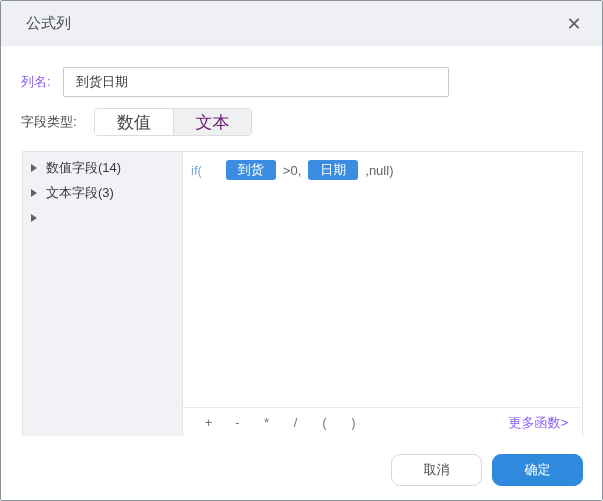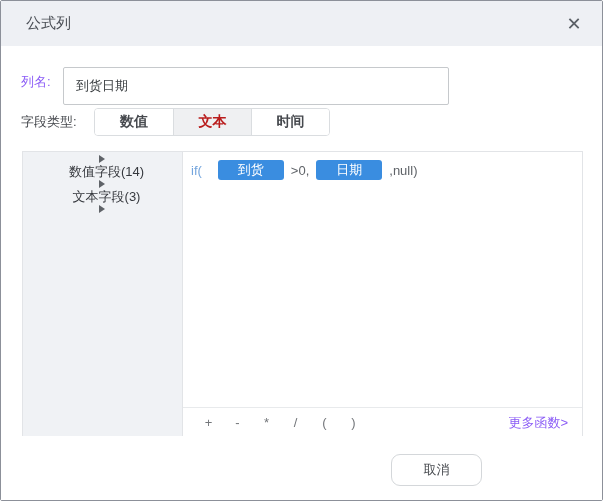--- a/index.html
+++ b/index.html
@@ -48,21 +48,21 @@
     position: absolute;
     left: 20px; top: 66px;
     height: 30px;
     line-height: 30px;
     font-size: 13px;
     color: #8b5cf6;
   }
   .name-input {
     position: absolute;
     left: 62px; top: 66px;
-    width: 386px; height: 38px;
+    width: 386px; height: 30px;
     border: 1px solid #c6c9cc;
     border-radius: 2px;
     background: #fff;
     font-size: 13px;
     color: #3c4043;
     padding: 0 12px;
     outline: none;
     font-family: "Liberation Sans", "DejaVu Sans", sans-serif;
   }
   
@@ -83,30 +83,29 @@
     border-radius: 4px;
     overflow: hidden;
     background: #fff;
   }
   .type-tab {
     width: 78px;
     height: 100%;
     display: flex;
     align-items: center;
     justify-content: center;
-    font-size: 14px;
+    font-size: 17px;
     color: #46494e;
     background: #fff;
     cursor: pointer;
-    font-weight: bold;
   }
   .type-tab + .type-tab { border-left: 1px solid #dadde0; }
   .type-tab.selected {
     background: #eff0f2;
-    color: #b91c1c;
+    color: #701a75;
   }
   
   .content-box {
     position: absolute;
     left: 21px; top: 150px;
     width: 561px; height: 287px;
     border: 1px solid #e2e4e7;
     background: #fff;
   }
   .field-tree {
@@ -118,21 +117,20 @@
     padding-top: 3px;
   }
   .tree-item {
     height: 25px;
     display: flex;
     align-items: center;
     padding-left: 8px;
     font-size: 13px;
     color: #36393e;
     cursor: pointer;
-    flex-direction: column;
   }
   .tree-arrow {
     width: 0; height: 0;
     border-top: 4px solid transparent;
     border-bottom: 4px solid transparent;
     border-left: 6px solid #5f6368;
     margin-right: 9px;
     flex: 0 0 auto;
   }
   
@@ -142,26 +140,26 @@
     background: #fff;
     padding: 8px 8px;
   }
   .formula-line {
     display: flex;
     align-items: center;
     flex-wrap: wrap;
     font-size: 13px;
     color: #5f6368;
   }
-  .tok-keyword { color: #74a5dd; margin-right: 12px; }
+  .tok-keyword { color: #74a5dd; margin-right: 20px; }
   .tok-field {
     background: #3a8de0;
     color: #fff;
     border-radius: 3px;
-    padding: 3px 20px;
+    padding: 3px 12px;
     font-size: 13px;
     line-height: 14px;
     margin: 0 4px;
     cursor: pointer;
   }
   .tok-text { margin: 0 3px; }
   .operator-bar {
     position: absolute;
     left: 160px; right: 0; bottom: 0;
     height: 30px;
@@ -228,21 +226,20 @@
     <div class="dlg-close">✕</div>
   </div>
 
   <div class="name-label">列名:</div>
   <input class="name-input" type="text" value="到货日期" style="">
 
   <div class="type-label">字段类型:</div>
   <div class="type-tabs">
     <div class="type-tab">数值</div>
     <div class="type-tab selected">文本</div>
-    <div class="type-tab">时间</div>
   </div>
 
   <div class="content-box">
 
     <div class="field-tree">
       <div class="tree-item">
         <span class="tree-arrow"></span>
         <span>数值字段(14)</span>
       </div>
       <div class="tree-item">
@@ -271,15 +268,16 @@
       <div class="op-btn">/</div>
       <div class="op-btn">(</div>
       <div class="op-btn">)</div>
       <a class="more-funcs">更多函数&gt;</a>
     </div>
 
   </div>
 
   <div class="dlg-footer">
     <button class="btn btn-cancel">取消</button>
+    <button class="btn btn-confirm">确定</button>
   </div>
 
 </div>
 
 </body></html>

